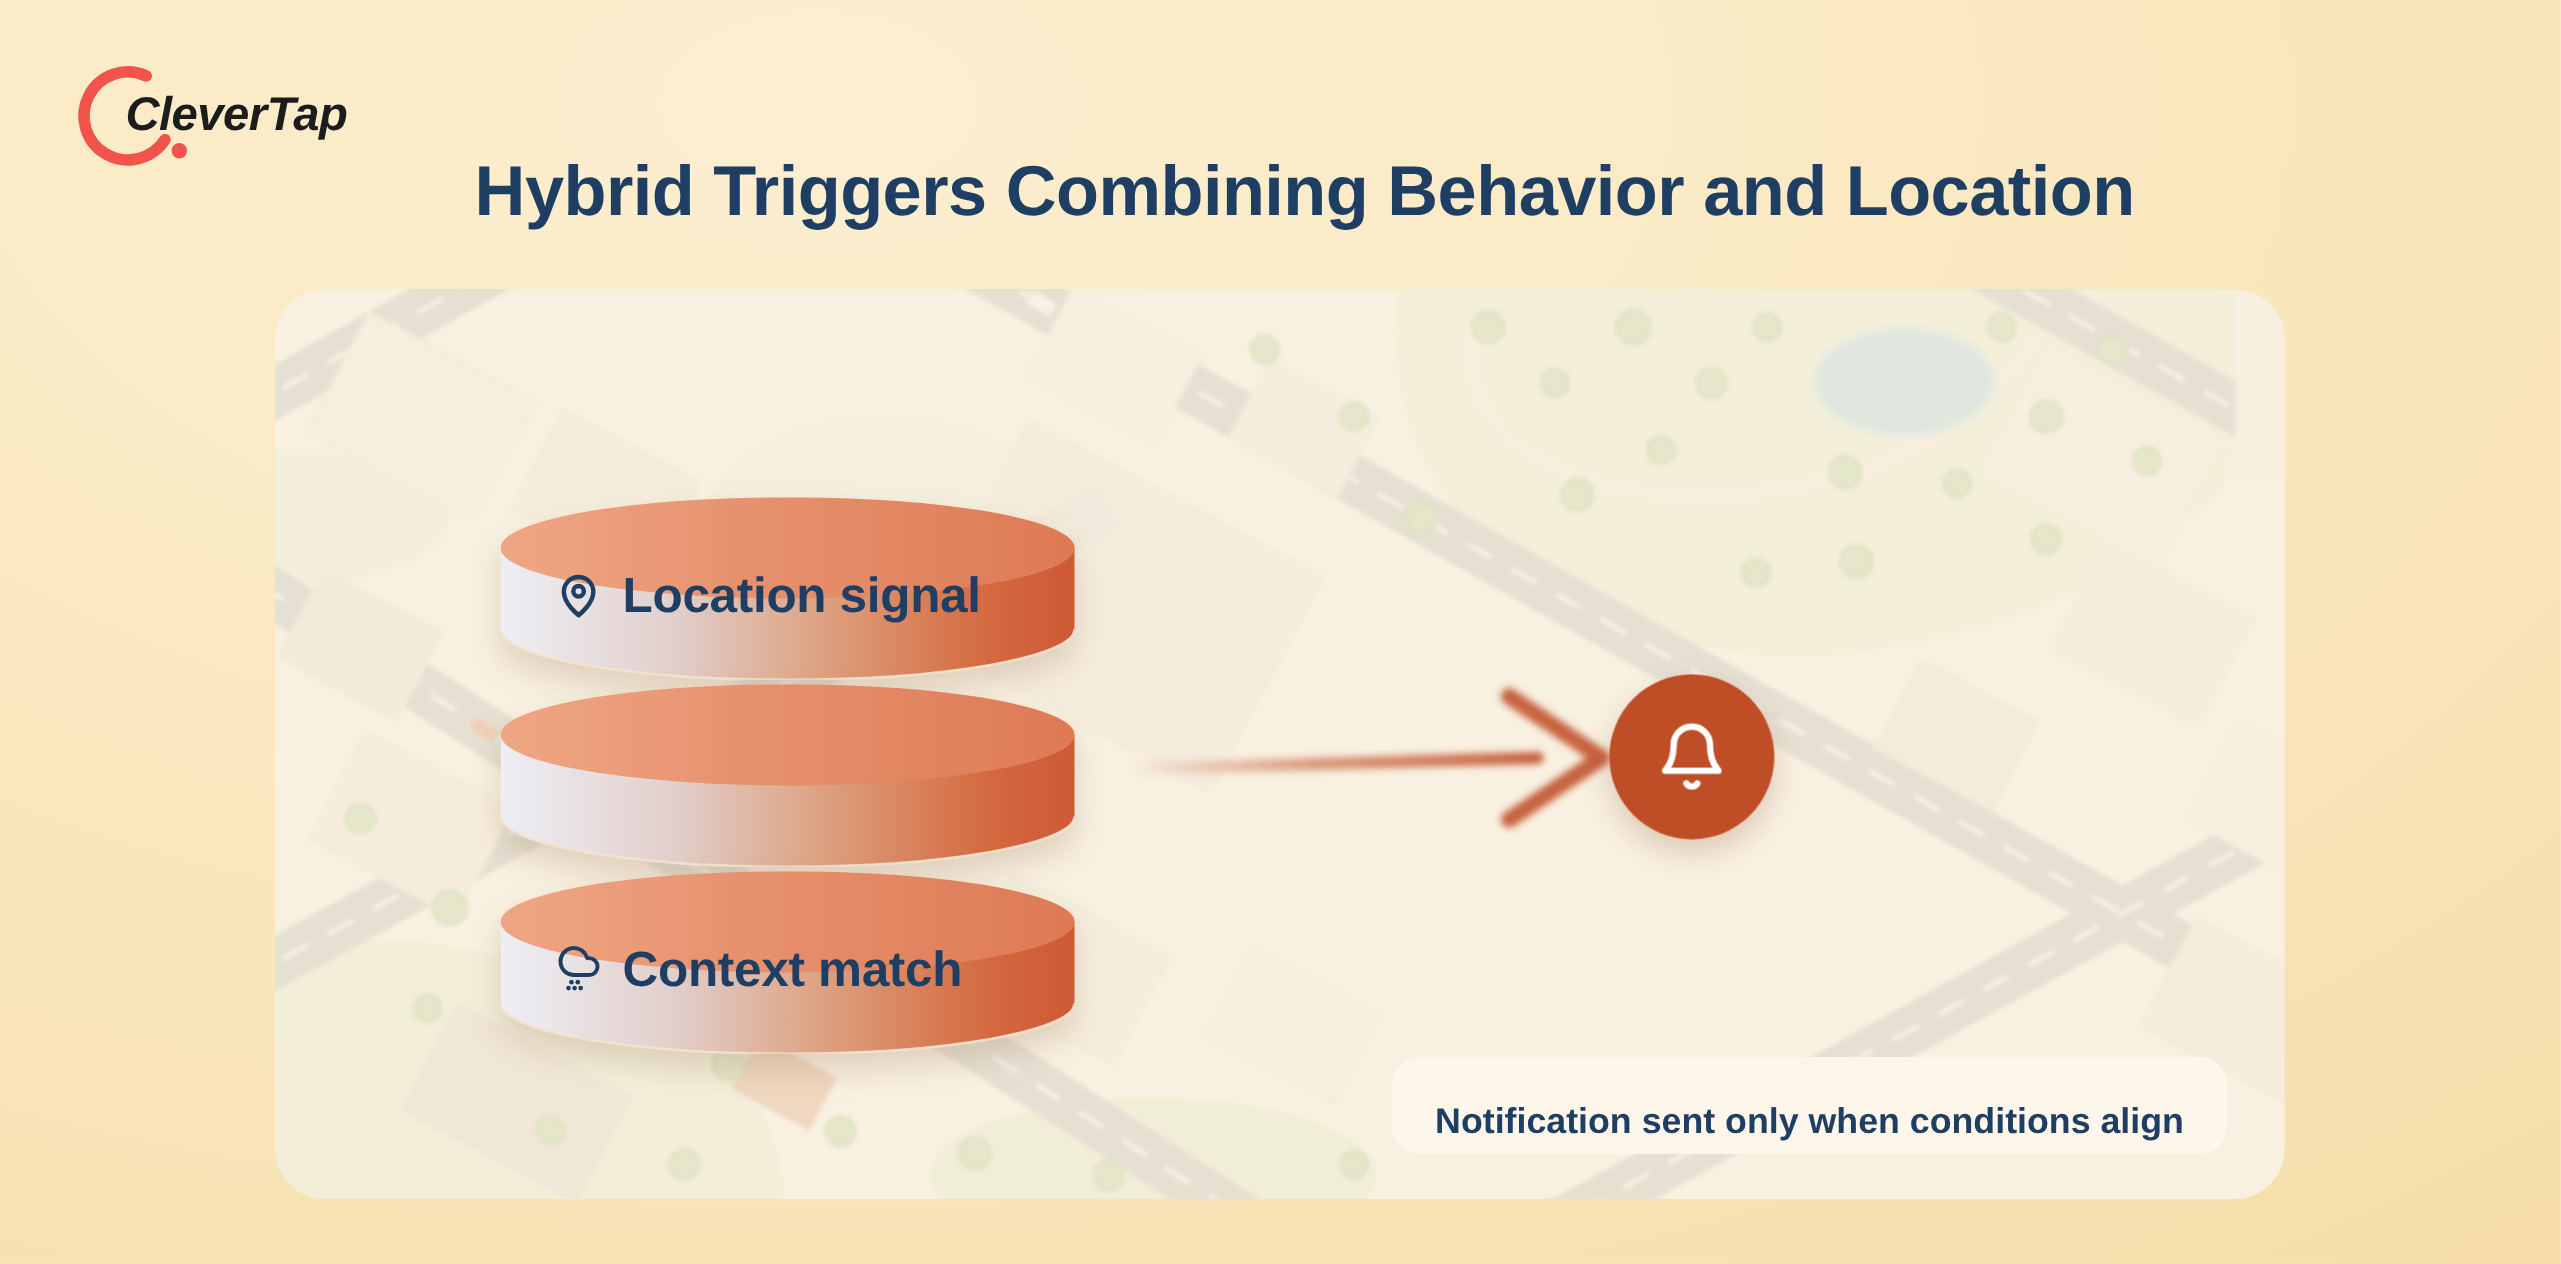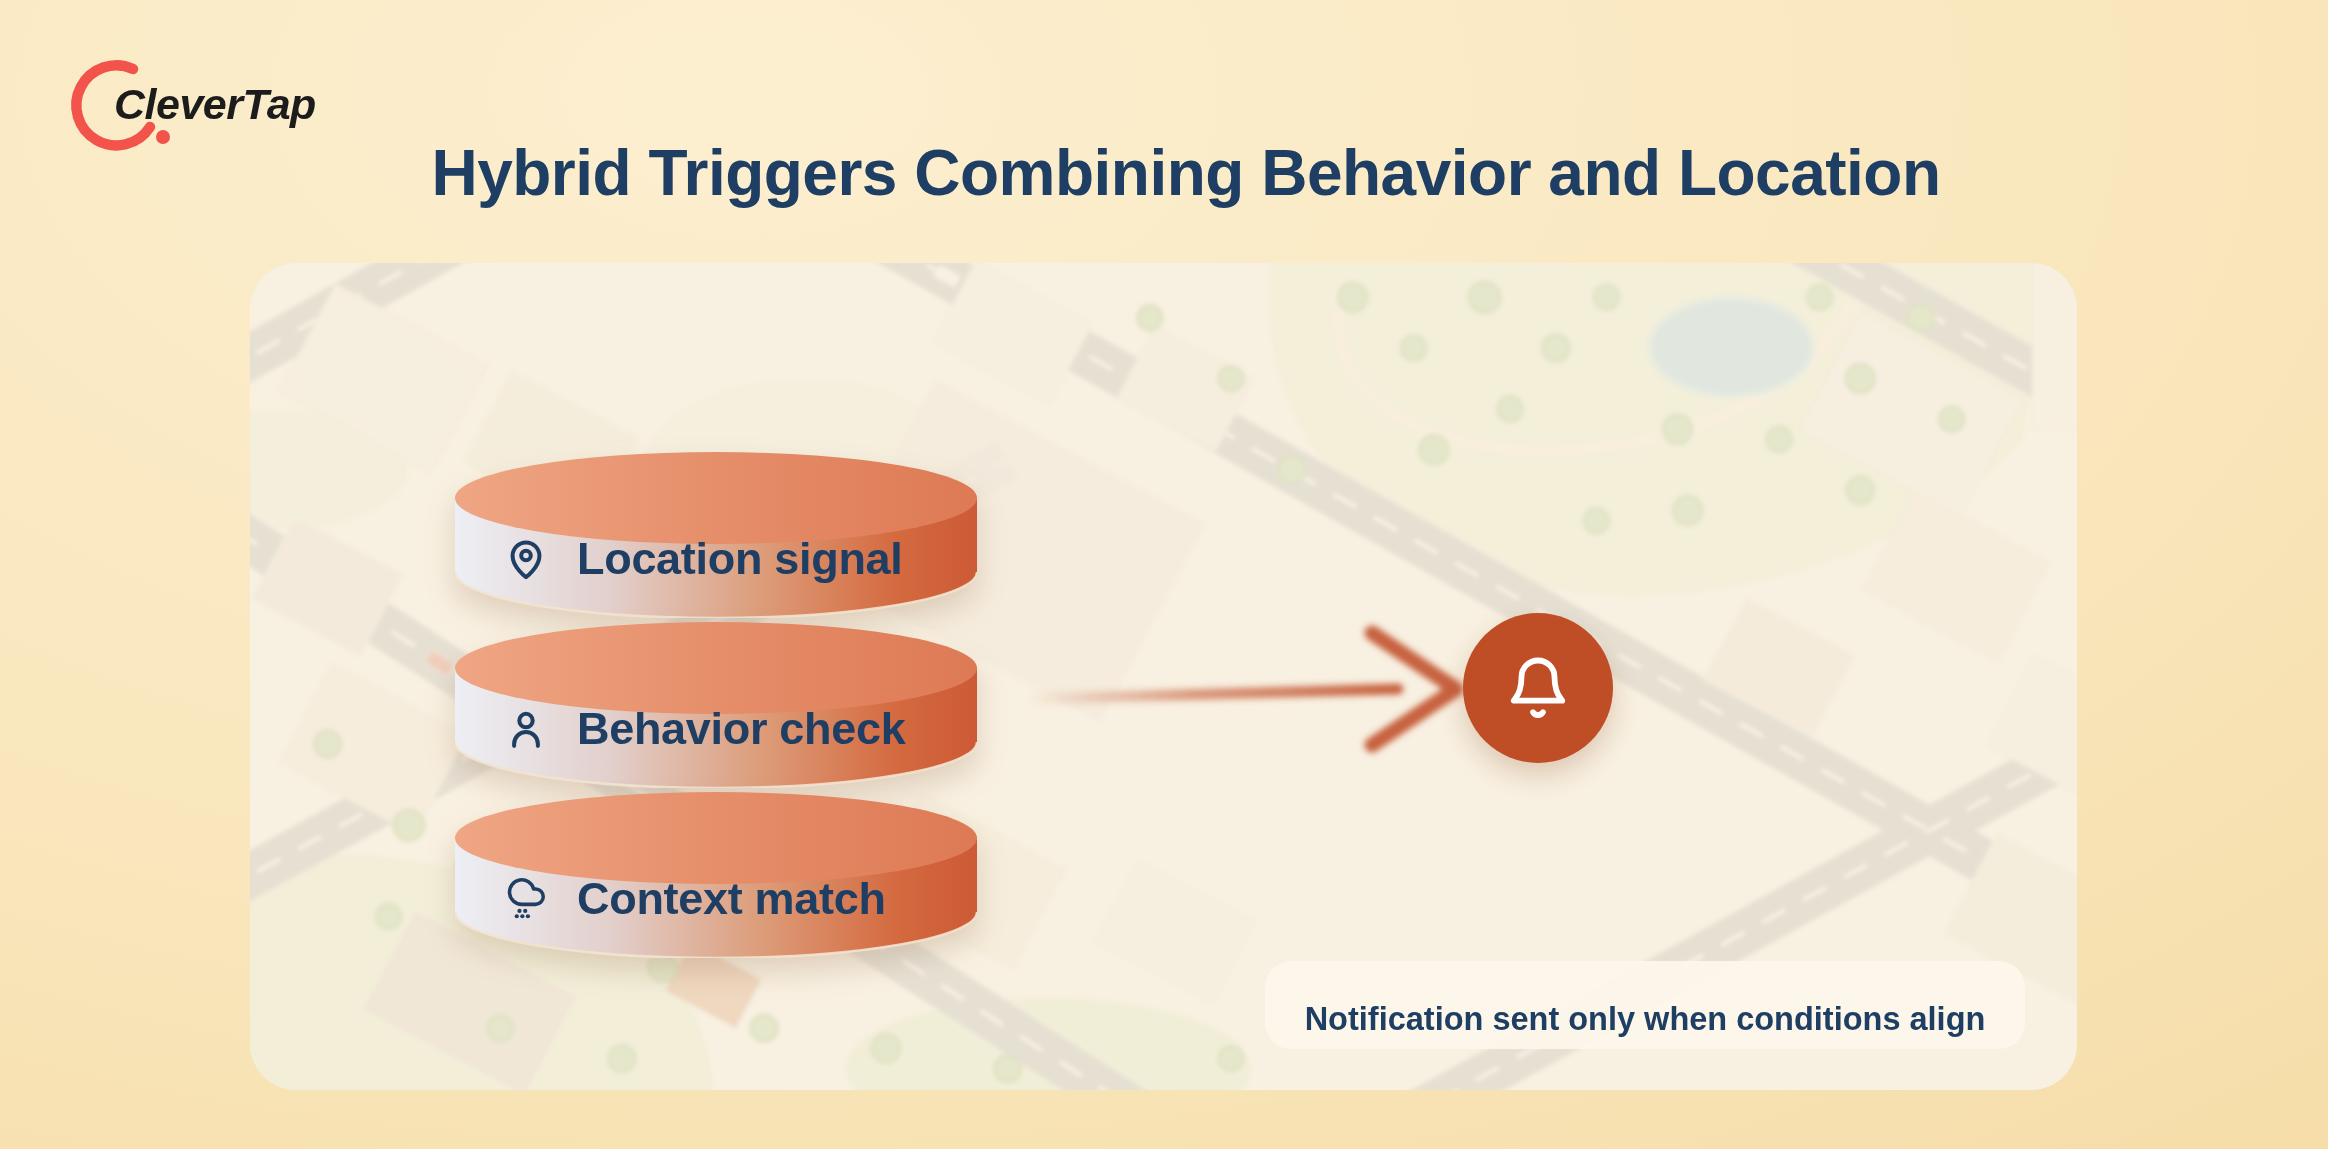--- a/index.html
+++ b/index.html
@@ -30,22 +30,22 @@
     position:absolute;left:250px;top:263px;width:1827px;height:827px;
     border-radius:46px;overflow:hidden;background:#f4ecdb;
   }
   .map{position:absolute;left:0;top:0;filter:blur(2px);transform:scale(1.015);}
   .wash{position:absolute;inset:0;background:rgba(249,242,228,0.40);}
 
   
   .cyl{position:absolute;left:205px;width:522px;height:166px;}
   .cyl-shape{position:absolute;left:0;top:0;filter:drop-shadow(0 14px 14px rgba(130,80,45,0.20));}
   .cyl-content{
-    position:absolute;left:48px;top:76px;height:62px;
-    display:flex;align-items:center;gap:28px;
+    position:absolute;left:48px;top:58px;height:62px;
+    display:flex;align-items:center;gap:17px;
   }
   .cyl-label{font-size:45px;font-weight:700;color:#1e3f63;letter-spacing:-0.3px;white-space:nowrap;}
 
   
   .arrow{position:absolute;left:760px;top:340px;}
 
   
   .bell-badge{
     position:absolute;left:1213px;top:350px;width:150px;height:150px;border-radius:50%;
     background:#bf4e26;display:flex;align-items:center;justify-content:center;
@@ -210,27 +210,20 @@
         <span class="cyl-label">Location signal</span>
       </div>
     </div>
 
     <div class="cyl" style="top:359px">
       <svg class="cyl-shape" width="522" height="166" viewBox="0 0 522 166">
         <path d="M0 46 L0 120 A261 46 0 0 0 522 120 L522 46 Z" fill="url(#cylBody)"></path>
         <path d="M0 120 A261 46 0 0 0 522 120" fill="none" stroke="#f3e3cf" stroke-width="2.5" opacity="0.9"></path>
         <ellipse cx="261" cy="46" rx="261" ry="46" fill="url(#cylTop)"></ellipse>
       </svg>
-      <div class="cyl-content">
-        <svg width="46" height="46" viewBox="0 0 24 24" fill="none" stroke="#1e3f63" stroke-width="2.1" stroke-linecap="round" stroke-linejoin="round">
-          <circle cx="12" cy="7.6" r="3.5"></circle>
-          <path d="M5.8 20.8 v-1 a6.2 6.2 0 0 1 12.4 0 v1"></path>
-        </svg>
-        <span class="cyl-label">Behavior check</span>
-      </div>
     </div>
 
     <div class="cyl" style="top:529px">
       <svg class="cyl-shape" width="522" height="166" viewBox="0 0 522 166">
         <path d="M0 46 L0 120 A261 46 0 0 0 522 120 L522 46 Z" fill="url(#cylBody)"></path>
         <path d="M0 120 A261 46 0 0 0 522 120" fill="none" stroke="#f3e3cf" stroke-width="2.5" opacity="0.9"></path>
         <ellipse cx="261" cy="46" rx="261" ry="46" fill="url(#cylTop)"></ellipse>
       </svg>
       <div class="cyl-content">
         <svg width="46" height="46" viewBox="0 0 24 24">

